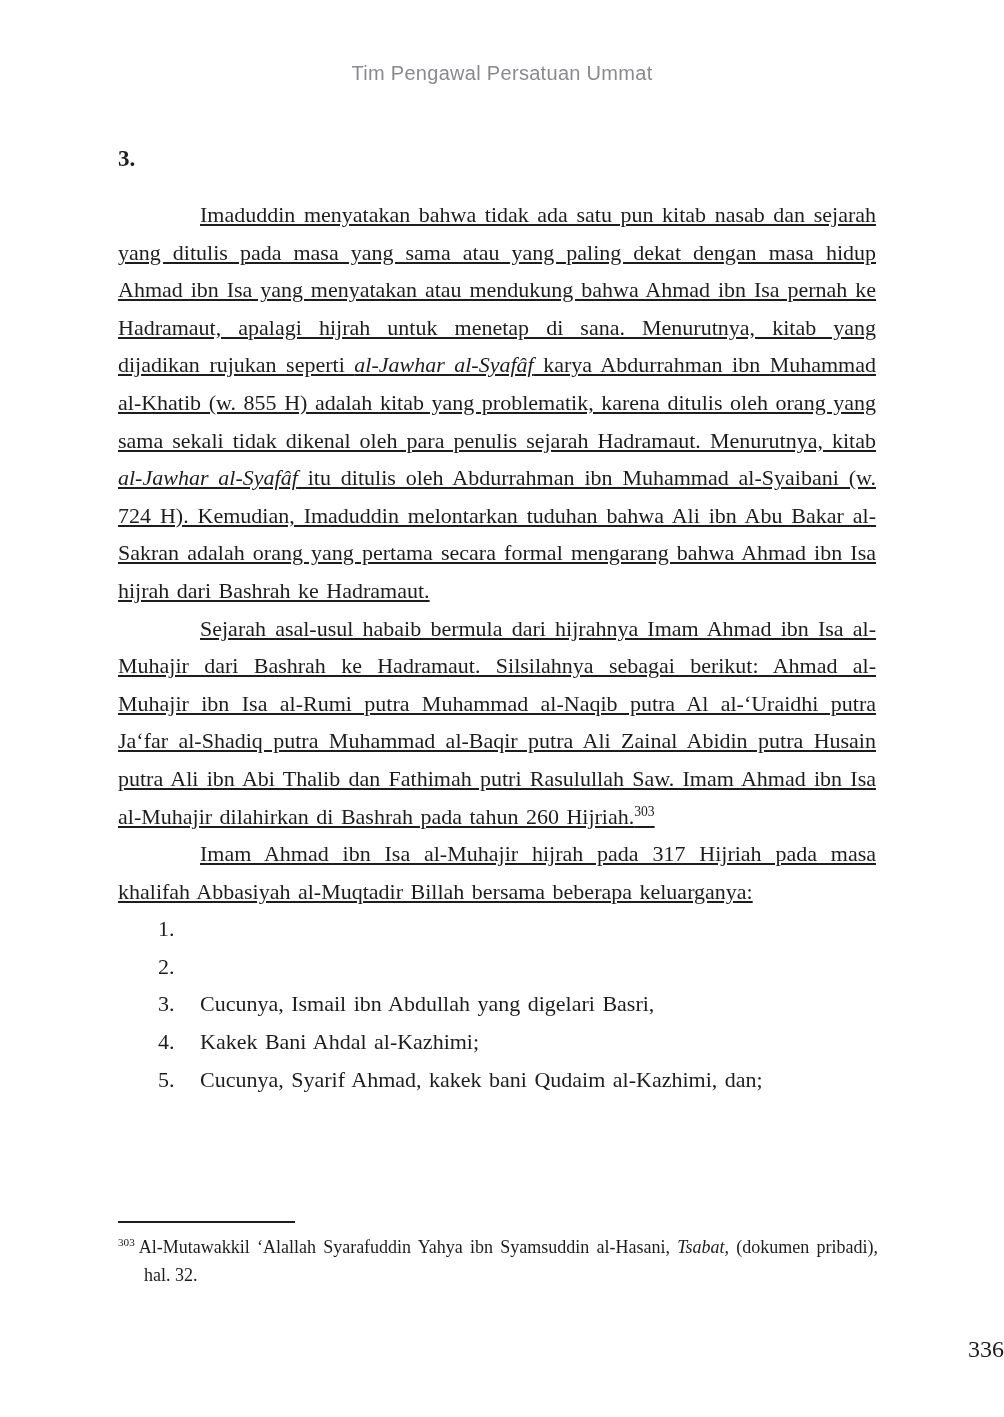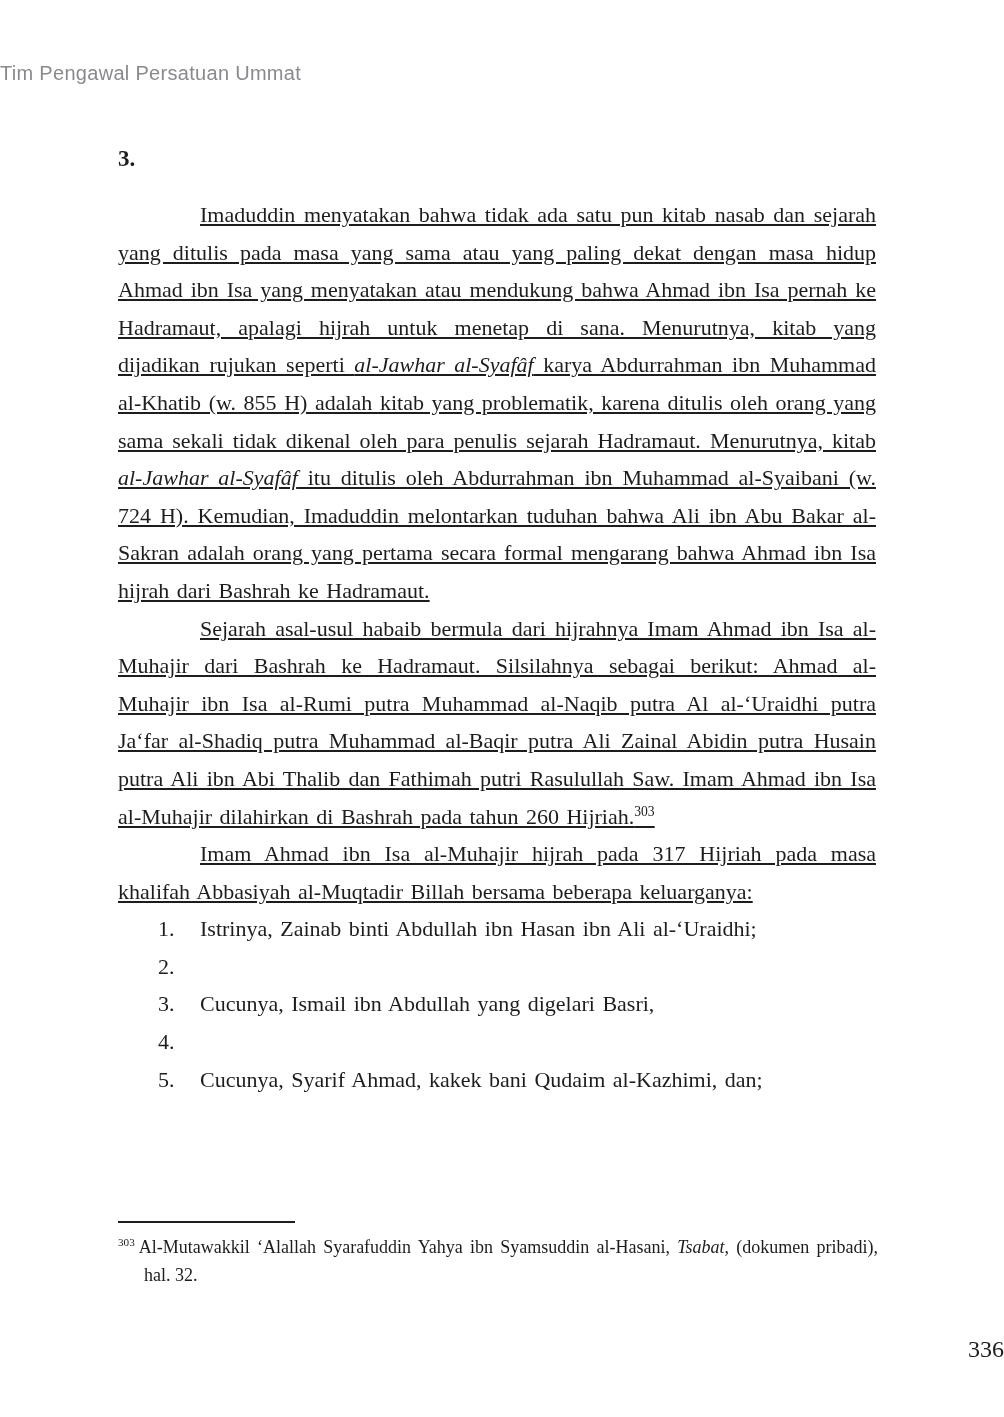--- a/index.html
+++ b/index.html
@@ -14,21 +14,21 @@
     background: #ffffff;
     color: #1d1d1d;
     font-family: "Liberation Serif", serif;
     overflow: hidden;
   }
   .running-head {
     position: absolute;
     top: 62px;
     left: 0;
     width: 100%;
-    text-align: left;
+    text-align: center;
     font-family: "Liberation Sans", sans-serif;
     font-size: 20px;
     color: #8a8a8e;
     letter-spacing: 0.3px;
   }
   .content {
     position: absolute;
     left: 118px;
     top: 144px;
     width: 758px;
@@ -123,31 +123,31 @@
 
     <div class="paragraphs">
         <p class="para"><span>Imaduddin menyatakan bahwa tidak ada satu pun kitab nasab dan sejarah yang ditulis pada masa yang sama atau yang paling dekat dengan masa hidup Ahmad ibn Isa yang menyatakan atau mendukung bahwa Ahmad ibn Isa pernah ke Hadramaut, apalagi hijrah untuk menetap di sana. Menurutnya, kitab yang dijadikan rujukan seperti </span><em>al-Jawhar al-Syafâf</em><span> karya Abdurrahman ibn Muhammad al-Khatib (w. 855 H) adalah kitab yang problematik, karena ditulis oleh orang yang sama sekali tidak dikenal oleh para penulis sejarah Hadramaut. Menurutnya, kitab </span><em>al-Jawhar al-Syafâf</em><span> itu ditulis oleh Abdurrahman ibn Muhammad al-Syaibani (w. 724 H). Kemudian, Imaduddin melontarkan tuduhan bahwa Ali ibn Abu Bakar al-Sakran adalah orang yang pertama secara formal mengarang bahwa Ahmad ibn Isa hijrah dari Bashrah ke Hadramaut.</span></p>
         <p class="para"><span>Sejarah asal-usul habaib bermula dari hijrahnya Imam Ahmad ibn Isa al-Muhajir dari Bashrah ke Hadramaut. Silsilahnya sebagai berikut: Ahmad al-Muhajir ibn Isa al-Rumi putra Muhammad al-Naqib putra Al al-‘Uraidhi putra Ja‘far al-Shadiq putra Muhammad al-Baqir putra Ali Zainal Abidin putra Husain putra Ali ibn Abi Thalib dan Fathimah putri Rasulullah Saw. Imam Ahmad ibn Isa al-Muhajir dilahirkan di Bashrah pada tahun 260 Hijriah.</span><sup>303</sup></p>
         <p class="para"><span>Imam Ahmad ibn Isa al-Muhajir hijrah pada 317 Hijriah pada masa khalifah Abbasiyah al-Muqtadir Billah bersama beberapa keluarganya:</span></p>
       </div>
 
     <div class="numbered-list">
         <div class="list-row">
           <span class="li-num">1.</span>
-          <span class="li-text">Istrinya, Zainab binti Abdullah ibn Hasan ibn Ali al-‘Uraidhi;</span>
         </div>
         <div class="list-row">
           <span class="li-num">2.</span>
         </div>
         <div class="list-row">
           <span class="li-num">3.</span>
           <span class="li-text">Cucunya, Ismail ibn Abdullah yang digelari Basri,</span>
         </div>
         <div class="list-row">
           <span class="li-num">4.</span>
+          <span class="li-text">Kakek Bani Ahdal al-Kazhimi;</span>
         </div>
         <div class="list-row">
           <span class="li-num">5.</span>
           <span class="li-text">Cucunya, Syarif Ahmad, kakek bani Qudaim al-Kazhimi, dan;</span>
         </div>
       </div>
 
   </div>
 
   <div class="footnote-rule"></div>

